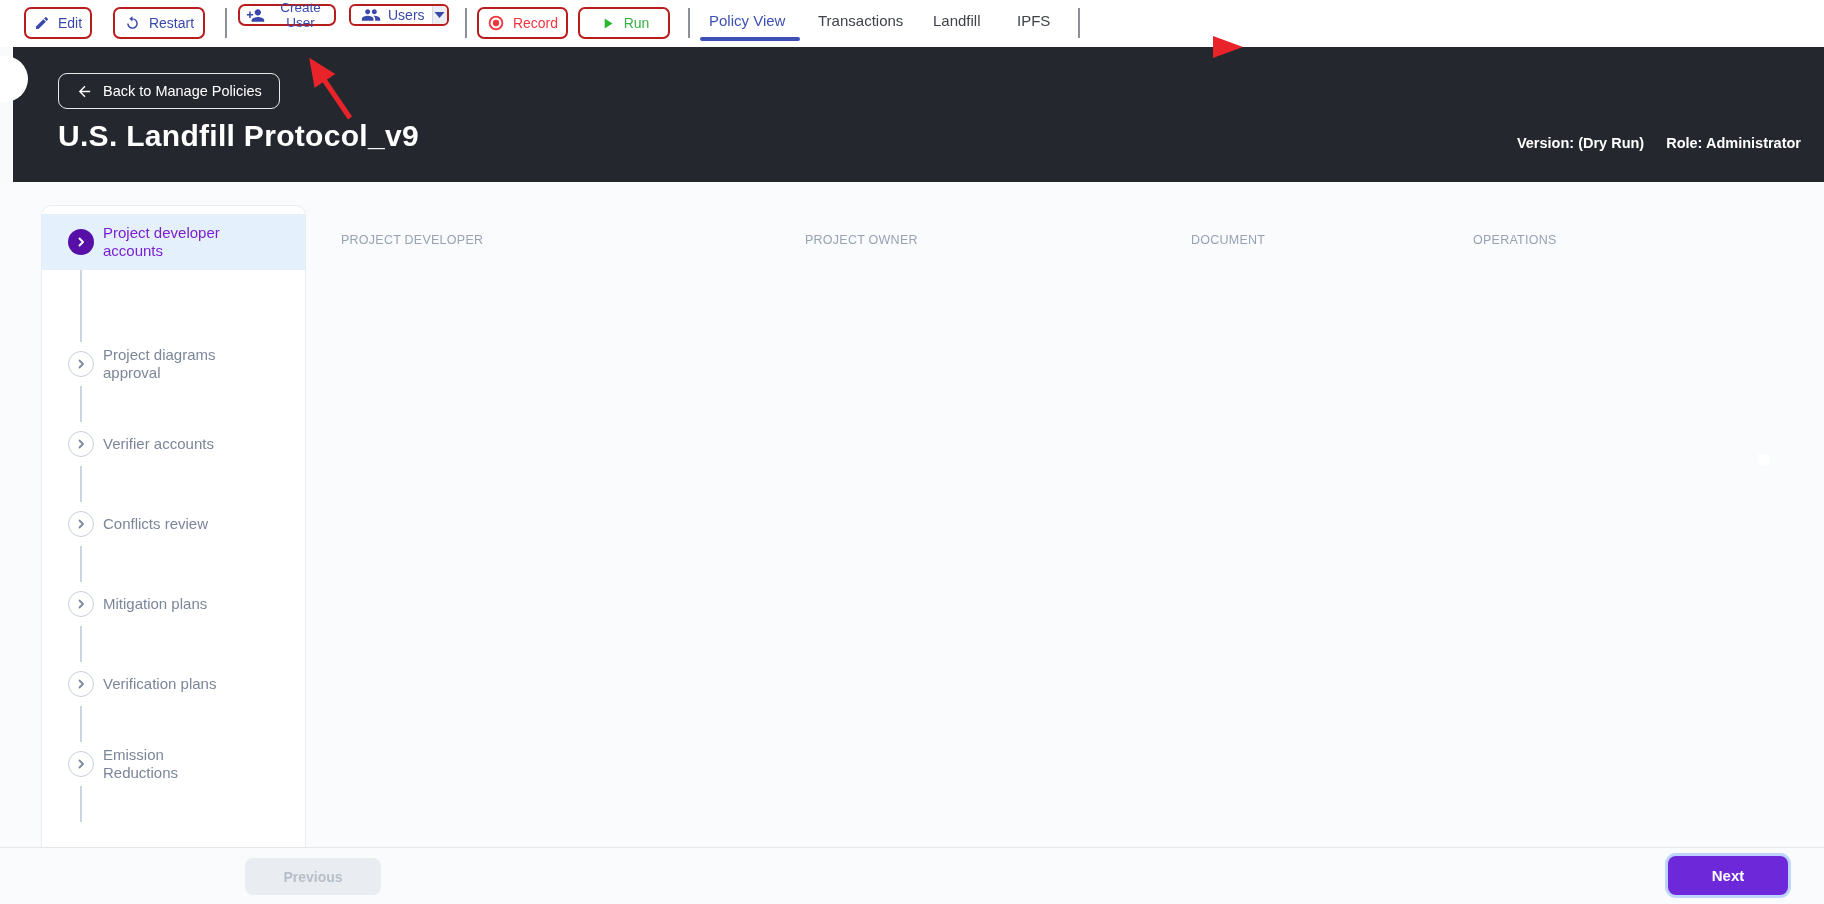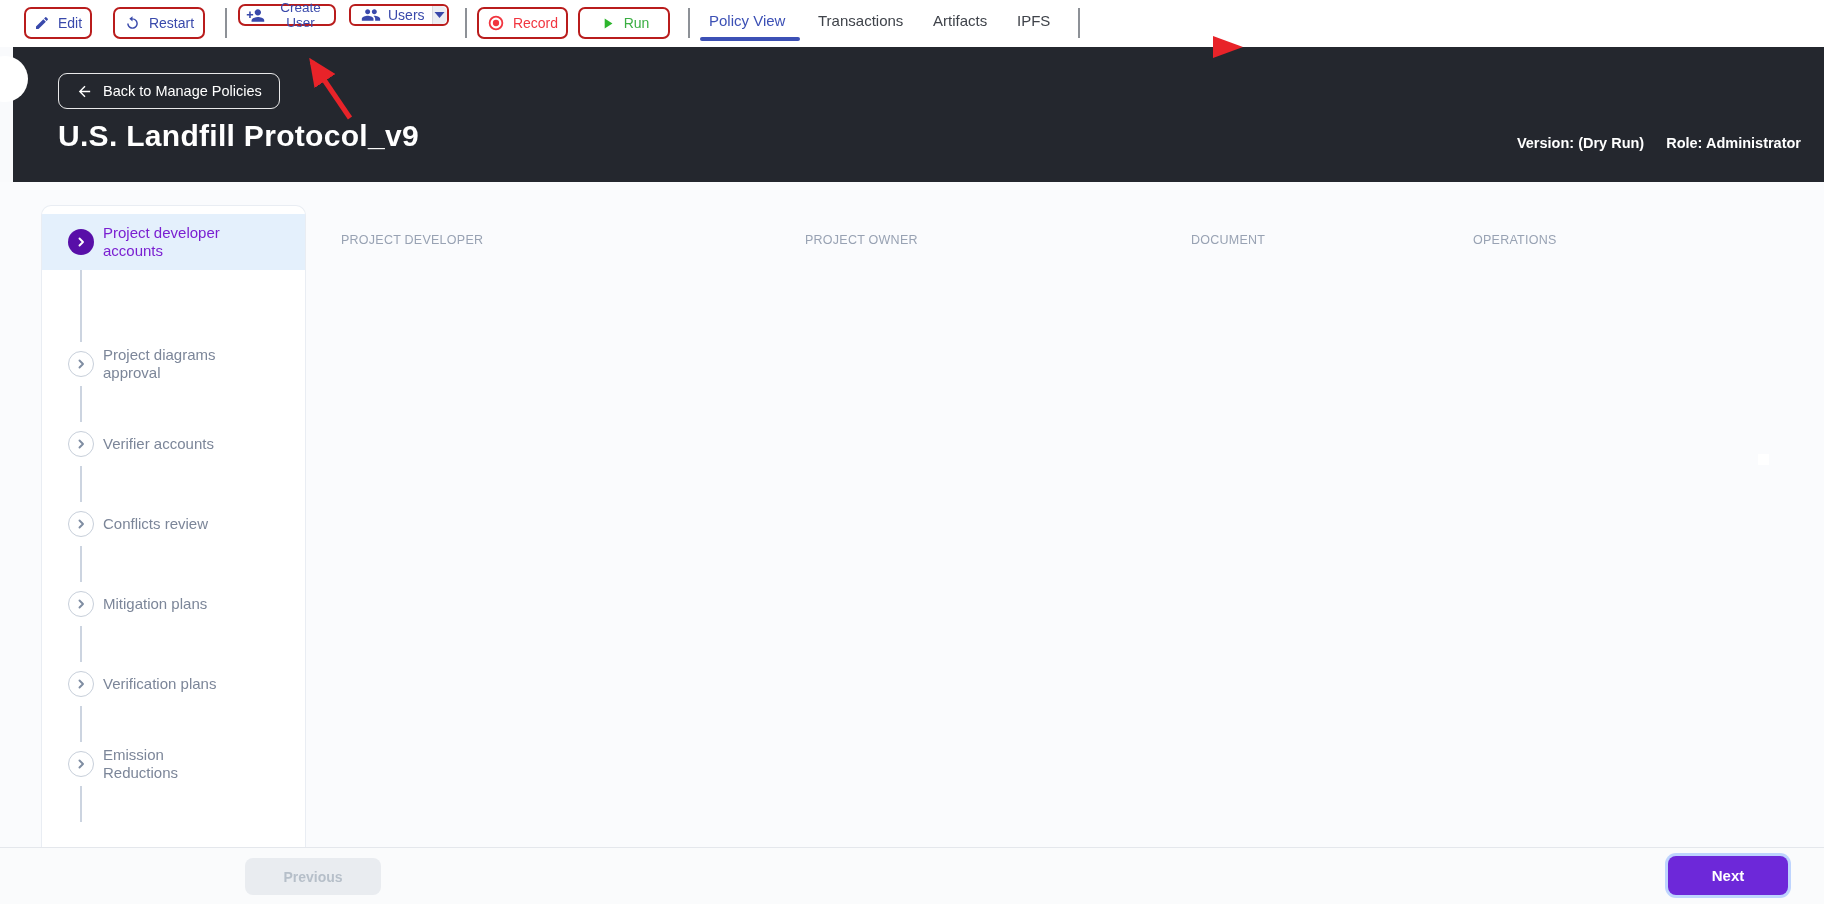--- a/index.html
+++ b/index.html
@@ -128,21 +128,21 @@
             <path d="M8 5v14l11-7z"></path>
           </svg>
       </span>
       <span>Run</span>
     </button>
 
     <div class="tdivider" style="left:688px;"></div>
 
     <div class="tab active" style="left:709px;">Policy View</div>
     <div class="tab" style="left:818px;">Transactions</div>
-    <div class="tab" style="left:933px;">Artifacts</div>
+    <div class="tab" style="left:933px;">Landfill</div>
     <div class="tab" style="left:1017px;">IPFS</div>
     <div class="tab-underline"></div>
 
     <div class="tdivider" style="left:1078px;"></div>
   </div>
 
   <div class="dark-header">
     <button class="back-btn">
       <span style="display:flex;">
         <svg width="17" height="17" viewBox="0 0 24 24" fill="#ffffff">

